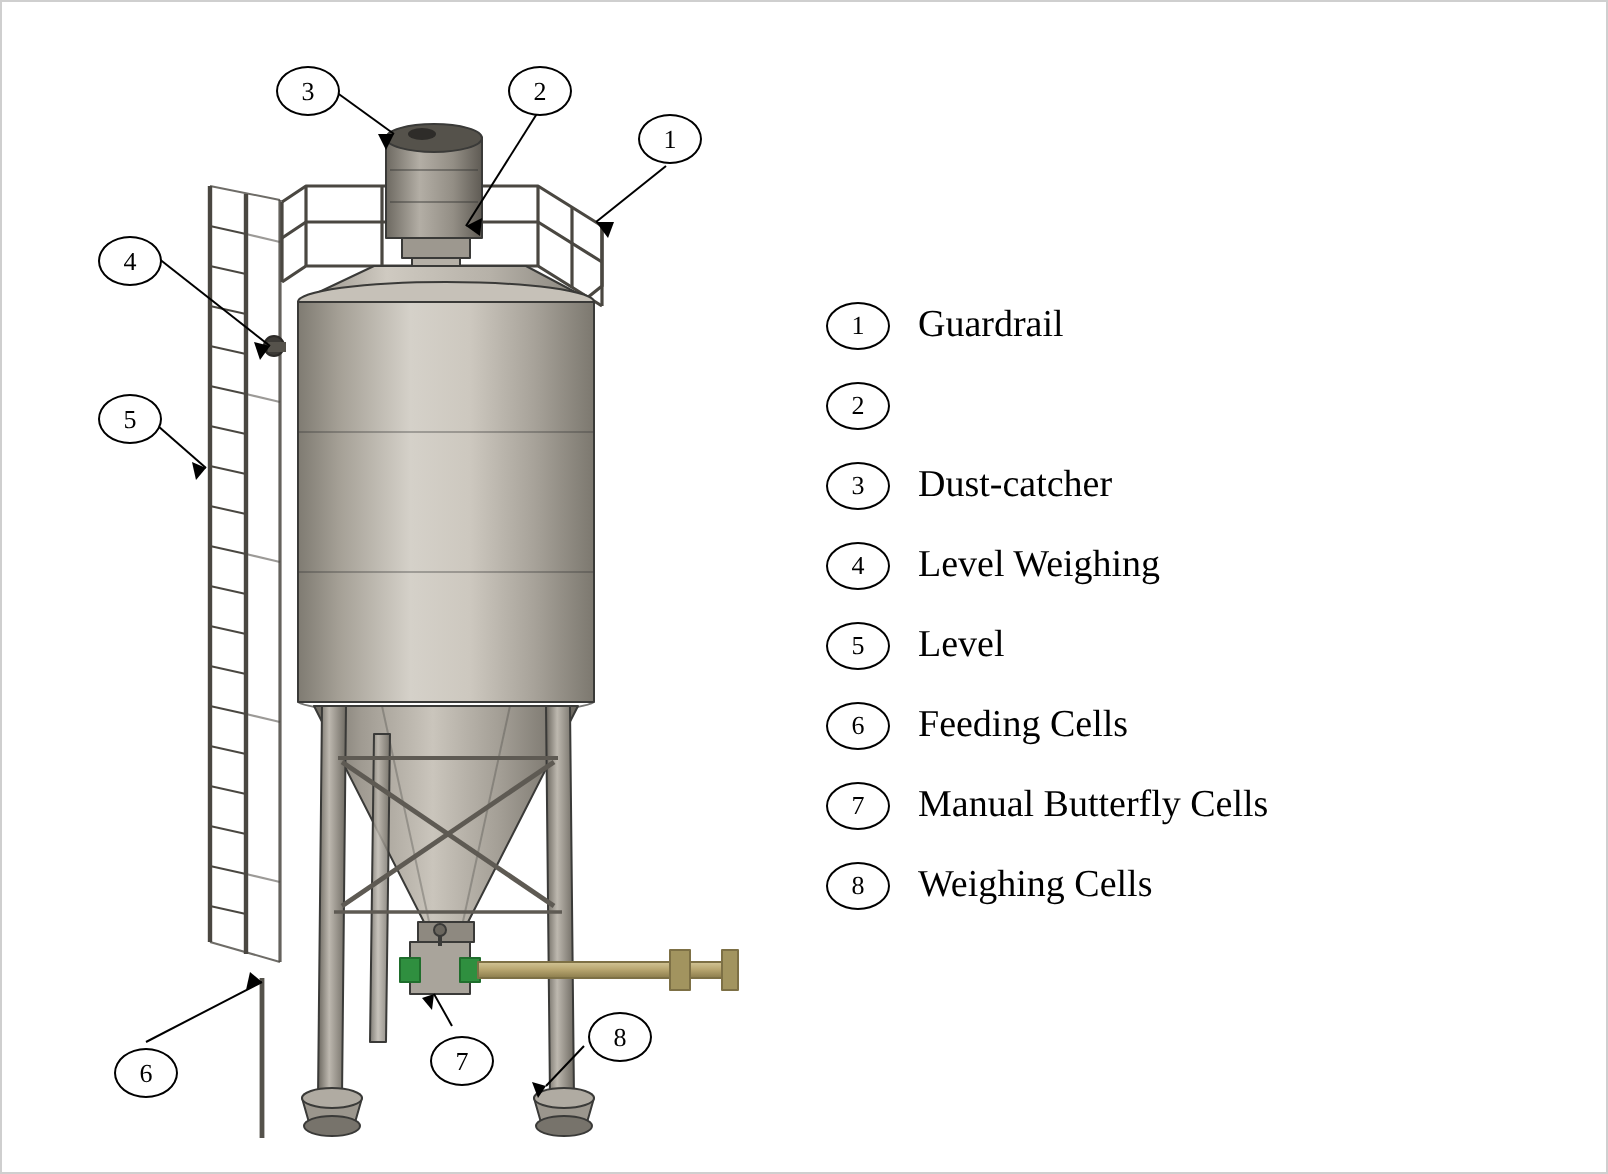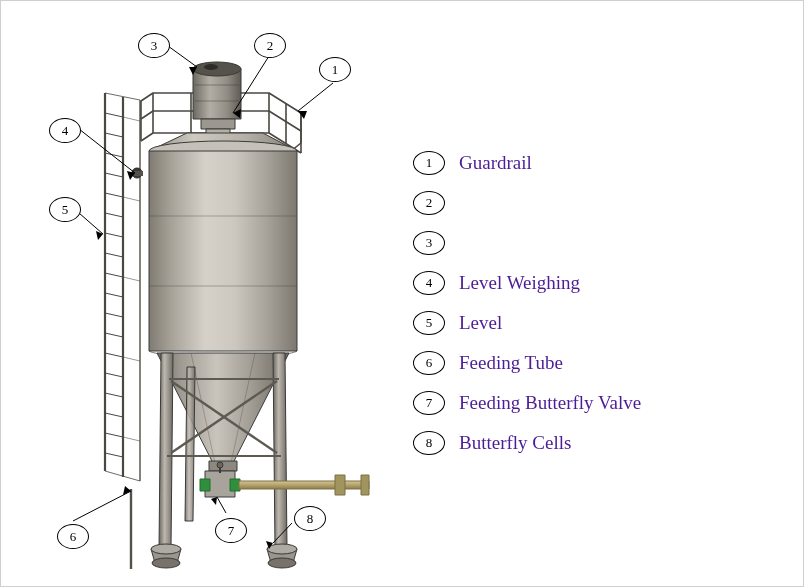--- a/index.html
+++ b/index.html
@@ -39,21 +39,21 @@
     align-items: center;
     justify-content: center;
     font-size: 13px;
     color: #000;
     flex: 0 0 auto;
     background: #fff;
   }
   .legend-label {
     margin-left: 14px;
     font-size: 19px;
-    color: #4c1d95;
+    color: #000000;
     white-space: nowrap;
   }
 
   
   .callout {
     position: absolute;
     width: 30px;
     height: 23px;
     border: 1.2px solid #000;
     border-radius: 50%;
@@ -284,42 +284,43 @@
       <div class="legend-bullet">1</div>
       <div class="legend-label">Guardrail</div>
     </div>
 
     <div class="legend-row">
       <div class="legend-bullet">2</div>
     </div>
 
     <div class="legend-row">
       <div class="legend-bullet">3</div>
+      <div class="legend-label">Dust-catcher</div>
     </div>
 
     <div class="legend-row">
       <div class="legend-bullet">4</div>
       <div class="legend-label">Level Weighing</div>
     </div>
 
     <div class="legend-row">
       <div class="legend-bullet">5</div>
       <div class="legend-label"> Level</div>
     </div>
 
     <div class="legend-row">
       <div class="legend-bullet">6</div>
-      <div class="legend-label">Feeding Tube</div>
+      <div class="legend-label">Feeding Cells</div>
     </div>
 
     <div class="legend-row">
       <div class="legend-bullet">7</div>
-      <div class="legend-label"> Feeding Butterfly Valve</div>
+      <div class="legend-label"> Manual Butterfly Cells</div>
     </div>
 
     <div class="legend-row">
       <div class="legend-bullet">8</div>
-      <div class="legend-label">Butterfly Cells</div>
+      <div class="legend-label">Weighing Cells</div>
     </div>
 
   </div>
 
 </div>
 
 </body></html>

